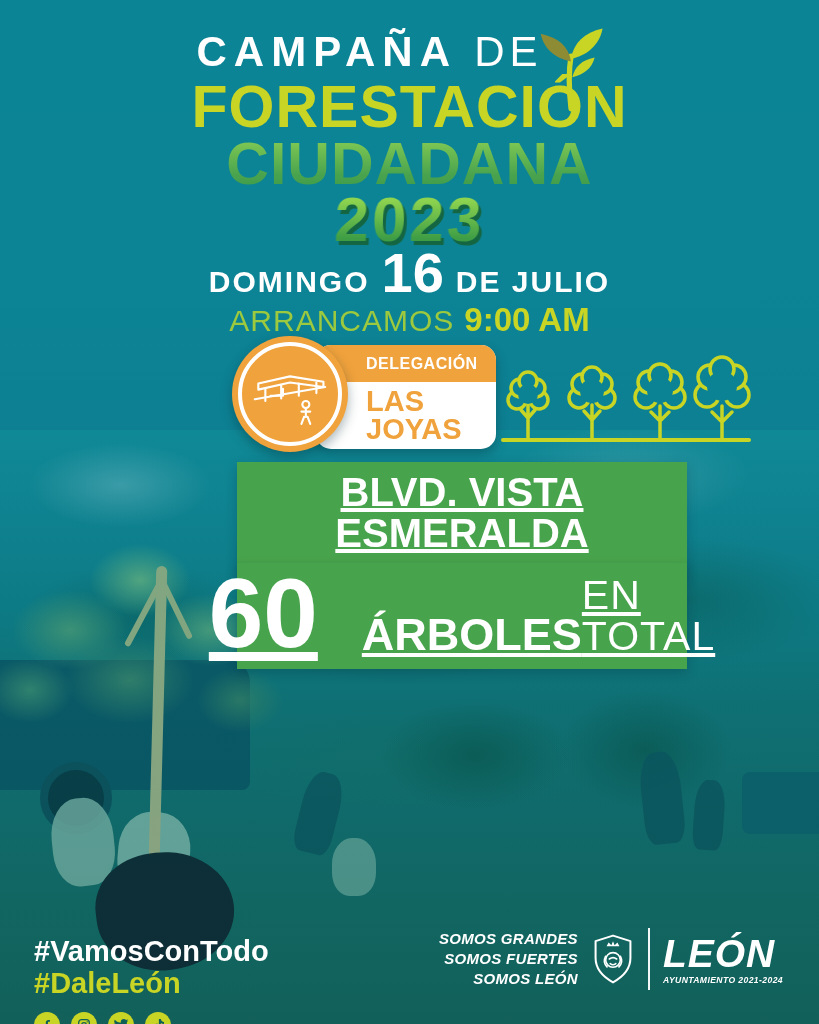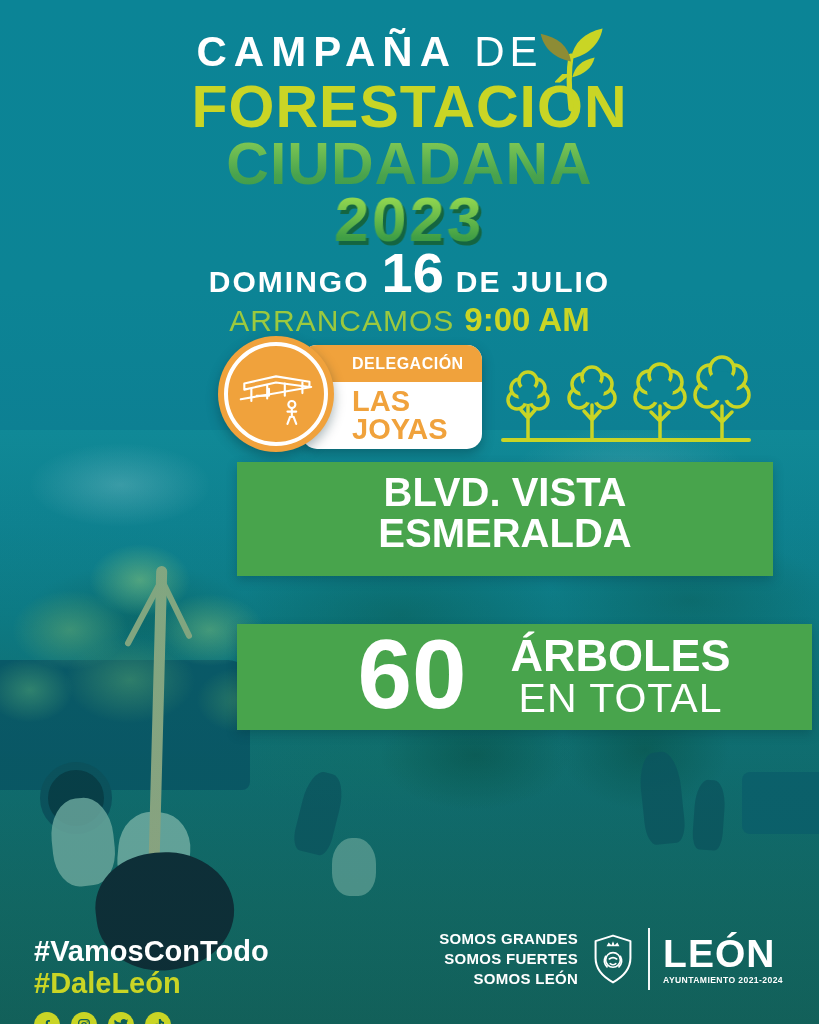--- a/index.html
+++ b/index.html
@@ -69,51 +69,51 @@
   
   .schedule{position:absolute;left:0;top:240px;width:819px;text-align:center;}
   .sch-row1{display:flex;justify-content:center;align-items:baseline;gap:12px;color:#fff;}
   .sch-day{font-size:30px;font-weight:800;letter-spacing:2px;}
   .sch-num{font-size:56px;font-weight:800;}
   .sch-month{font-size:30px;font-weight:800;letter-spacing:2px;}
   .sch-row2{display:flex;justify-content:center;align-items:baseline;gap:10px;margin-top:-4px;}
   .sch-start{font-size:30px;font-weight:400;letter-spacing:1px;color:var(--light-green);}
   .sch-time{font-size:33px;font-weight:800;color:var(--lime);}
   
-  .badge{position:absolute;left:218px;top:336px;width:264px;height:122px;}
+  .badge{position:absolute;left:232px;top:336px;width:264px;height:122px;}
   .badge-card{position:absolute;left:84px;top:9px;width:180px;height:104px;background:#fff;border-radius:15px;box-shadow:0 5px 12px rgba(0,40,50,.35);overflow:hidden;}
   .badge-band{height:37px;background:var(--orange);display:flex;align-items:center;padding-left:50px;color:#fff;font-weight:800;font-size:16px;letter-spacing:.5px;}
   .badge-name{padding-left:50px;padding-top:6px;color:var(--orange);font-weight:800;font-size:29px;line-height:.95;}
   .badge-circle{position:absolute;left:0;top:0;width:116px;height:116px;border-radius:50%;background:var(--orange);box-shadow:0 5px 12px rgba(0,40,50,.35);}
   .badge-circle::after{content:"";position:absolute;inset:6px;border:4px solid #fff;border-radius:50%;}
   .badge-art{position:absolute;inset:14px;}
   
   .tree-row{position:absolute;left:500px;top:350px;width:252px;height:96px;}
   .tree-row .ln{stroke:var(--lime);stroke-width:3.5;fill:none;stroke-linecap:round;}
   .tree-row .cr{stroke:var(--lime);stroke-width:3.5;fill:#0c8394;}
   .tree-row .fl{stroke:none;fill:#0c8394;}
   
-  .banner{position:absolute;left:237px;width:536px;background:var(--banner-green);color:#fff;box-shadow:0 4px 10px rgba(0,40,50,.25);}
+  .banner{position:absolute;left:237px;width:450px;background:var(--banner-green);color:#fff;box-shadow:0 4px 10px rgba(0,40,50,.25);text-decoration:underline;}
   .banner1{top:462px;height:114px;text-align:center;padding-top:10px;box-sizing:border-box;}
   .loc-line{font-size:40px;font-weight:800;line-height:1.02;}
   .loc-detail{font-size:19.5px;font-weight:400;margin-top:5px;}
-  .banner2{top:624px;height:106px;display:flex;justify-content:center;align-items:center;gap:16px;padding-left:39px;}
+  .banner2{top:563px;height:106px;display:flex;justify-content:center;align-items:center;gap:16px;}
   .total-num{font-size:98px;font-weight:800;line-height:1;margin-top:-6px;}
-  .total-labels{display:flex;flex-direction:column;align-items:center;margin-left:28px;}
+  .total-labels{display:flex;flex-direction:row;align-items:flex-end;margin-left:28px;}
   .total-unit{font-size:45px;font-weight:800;line-height:.95;}
   .total-suffix{font-size:41px;font-weight:300;letter-spacing:1px;line-height:1.0;}
   
   .hashtags{position:absolute;left:34px;top:936px;}
   .ht1{font-size:29px;font-weight:800;color:#fff;line-height:1.1;}
   .ht2{font-size:29px;font-weight:800;color:var(--lime);line-height:1.1;}
   .social{display:flex;gap:11px;margin-top:12px;}
   .social-btn{width:26px;height:26px;border-radius:50%;background:var(--lime);display:flex;align-items:center;justify-content:center;cursor:pointer;}
   .social-btn svg{width:16px;height:16px;display:block;}
   
-  .footer{position:absolute;right:36px;top:928px;display:flex;align-items:center;gap:13px;color:#fff;}
+  .footer{position:absolute;right:36px;top:928px;display:flex;align-items:center;gap:13px;color:#fff;font-style:italic;}
   .slogans{text-align:right;font-size:15px;font-weight:800;line-height:1.35;letter-spacing:.3px;}
   .shield{width:44px;height:54px;}
   .divider{width:2px;height:62px;background:#fff;opacity:.95;}
   .brand-block{display:flex;flex-direction:column;}
   .brand{font-size:39px;font-weight:800;letter-spacing:1px;line-height:1.0;}
   .term{font-size:8.6px;font-weight:700;letter-spacing:.4px;margin-top:2px;}
 </style>
 </head>
 <body>
 

